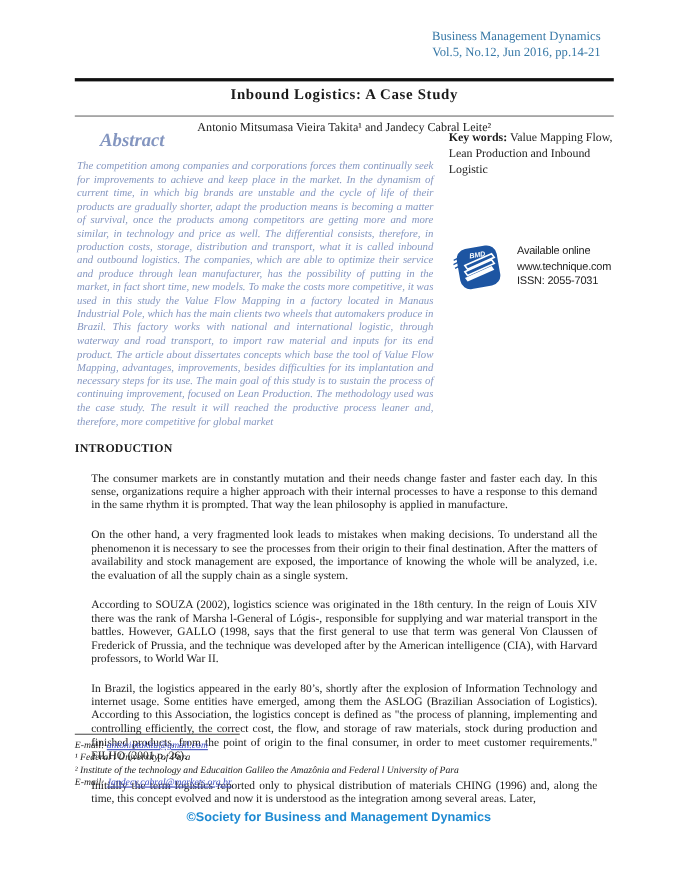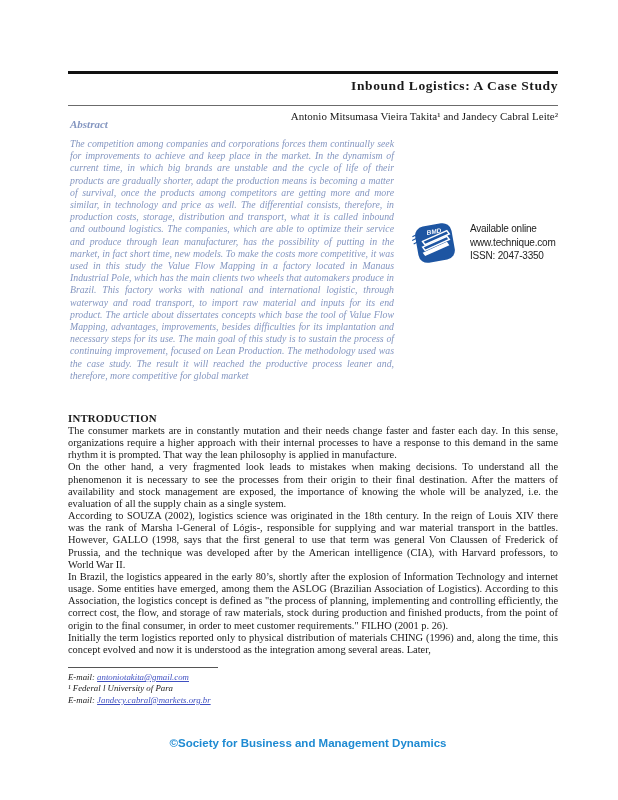--- a/index.html
+++ b/index.html
@@ -13,56 +13,57 @@
   }
   
   .journal-head{
     position:absolute;left:68px;top:26px;width:478px;
     text-align:right;color:#3778a6;font-size:11.5px;line-height:15px;
   }
   .thick-rule{
     position:absolute;left:68px;top:71px;width:490px;height:3px;
     background:#111111;
   }
-  .title-block{position:absolute;left:68px;top:78px;width:490px;text-align:right;}
+  .title-block{position:absolute;left:68px;top:78px;width:490px;text-align:center;}
   .paper-title{font-size:13.5px;font-weight:bold;letter-spacing:.6px;line-height:16px;}
   .paper-authors{font-size:11px;line-height:14px;margin-top:15px;}
   .thin-rule{
     position:absolute;left:68px;top:105px;width:490px;height:1px;
     background:#6b6b6b;
   }
   
   .abstract-col{position:absolute;left:70px;top:118px;width:324px;}
   .abstract-head{
-    font-style:italic;font-weight:bold;font-size:11px;color:#8496c0;
+    font-style:italic;font-weight:bold;font-size:17px;color:#8496c0;
     margin-bottom:8px;
+    margin-left:21px;
   }
   .abstract-text{
     font-style:italic;font-size:9.8px;line-height:12.2px;
     color:#8496c0;text-align:justify;
   }
   
   .aside-col{position:absolute;left:408px;top:118px;width:152px;}
   .keywords{font-size:10.8px;line-height:14.5px;color:#1a1a1a;}
   .keywords b{font-weight:bold;}
   .avail-box{position:absolute;left:408px;top:218px;width:152px;height:60px;}
   .logo{
     position:absolute;left:4px;top:2px;width:46px;height:46px;
   }
   .avail-text{
     position:absolute;left:62px;top:4px;
     font-family:"Liberation Sans","DejaVu Sans",sans-serif;
     font-stretch:condensed;letter-spacing:-0.2px;
     font-size:10px;line-height:13.5px;color:#222;
   }
   
-  .body-col{position:absolute;left:68px;top:412px;width:490px;}
+  .body-col{position:absolute;left:68px;top:402px;width:490px;}
   .section-head{font-size:10.8px;font-weight:bold;line-height:13px;letter-spacing:.2px;}
   .body-par{
-    font-size:10.4px;line-height:12.15px;text-align:justify;margin:0;
+    font-size:10.4px;line-height:12.15px;text-align:justify;margin:15px;
   }
   
   .footnote-rule{
     position:absolute;left:68px;top:667px;width:150px;height:1px;background:#555;
   }
   .footnotes{
     position:absolute;left:68px;top:672px;width:490px;
     font-style:italic;font-size:8.8px;line-height:11.4px;color:#1a1a1a;
   }
   .footnotes a{color:#3f4fc1;text-decoration:underline;}
@@ -71,65 +72,73 @@
     position:absolute;left:68px;top:737px;width:480px;text-align:center;
     font-family:"Liberation Sans","DejaVu Sans",sans-serif;
     font-weight:bold;font-size:11.5px;color:#1e8ad2;
   }
 </style>
 </head>
 <body>
 
 <div class="page">
 
+  <div class="journal-head">
+    <div>Business Management Dynamics</div>
+    <div>Vol.5, No.12, Jun 2016, pp.14-21</div>
+  </div>
 
   <div class="thick-rule"></div>
 
   <div class="title-block">
     <div class="paper-title">Inbound Logistics: A Case Study</div>
     <div class="paper-authors">Antonio Mitsumasa Vieira Takita¹ and Jandecy Cabral Leite²</div>
   </div>
 
   <div class="thin-rule"></div>
 
   <div class="abstract-col">
     <div class="abstract-head">Abstract</div>
     <div class="abstract-text">The competition among companies and corporations forces them continually seek for improvements to achieve and keep place in the market. In the dynamism of current time, in which big brands are unstable and the cycle of life of their products are gradually shorter, adapt the production means is becoming a matter of survival, once the products among competitors are getting more and more similar, in technology and price as well. The differential consists, therefore, in production costs, storage, distribution and transport, what it is called inbound and outbound logistics. The companies, which are able to optimize their service and produce through lean manufacturer, has the possibility of putting in the market, in fact short time, new models. To make the costs more competitive, it was used in this study the Value Flow Mapping in a factory located in Manaus Industrial Pole, which has the main clients two wheels that automakers produce in Brazil. This factory works with national and international logistic, through waterway and road transport, to import raw material and inputs for its end product. The article about dissertates concepts which base the tool of Value Flow Mapping, advantages, improvements, besides difficulties for its implantation and necessary steps for its use. The main goal of this study is to sustain the process of continuing improvement, focused on Lean Production. The methodology used was the case study. The result it will reached the productive process leaner and, therefore, more competitive for global market</div>
   </div>
 
+  <div class="aside-col">
+    <div class="keywords"><b>Key words:</b><span> Value Mapping Flow, Lean Production and Inbound Logistic</span></div>
+  </div>
 
   <div class="avail-box">
     <svg class="logo" viewBox="0 0 50 50">
       <g transform="rotate(-10 25 25)">
         <rect x="5" y="5" width="40" height="40" rx="10" fill="#1d55a2"></rect>
         <path d="M10 33 L38 26 L40 30 L12 37 Z" fill="#ffffff"></path>
         <path d="M11 27 L39 20 L41 24 L13 31 Z" fill="#1d55a2" stroke="#ffffff" stroke-width="1.6"></path>
         <path d="M12 21 L40 14 L42 18 L14 25 Z" fill="#1d55a2" stroke="#ffffff" stroke-width="1.6"></path>
         <text x="18" y="15" font-size="7" font-style="italic" font-weight="bold" fill="#ffffff" font-family="Liberation Sans, sans-serif">BMD</text>
         <path d="M2 14 L9 12 M1 18 L8 16 M2 22 L8 20" stroke="#1d55a2" stroke-width="1.3" fill="none"></path>
       </g>
     </svg>
     <div class="avail-text">
       <div>Available online</div>
       <div>www.technique.com</div>
-      <div>ISSN: 2047-3350</div>
+      <div>ISSN: 2055-7031</div>
     </div>
   </div>
 
   <div class="body-col">
     <div class="section-head">INTRODUCTION</div>
     <p class="body-par">The consumer markets are in constantly mutation and their needs change faster and faster each day. In this sense, organizations require a higher approach with their internal processes to have a response to this demand in the same rhythm it is prompted. That way the lean philosophy is applied in manufacture.</p>
     <p class="body-par">On the other hand, a very fragmented look leads to mistakes when making decisions. To understand all the phenomenon it is necessary to see the processes from their origin to their final destination. After the matters of availability and stock management are exposed, the importance of knowing the whole will be analyzed, i.e. the evaluation of all the supply chain as a single system.</p>
     <p class="body-par">According to SOUZA (2002), logistics science was originated in the 18th century. In the reign of Louis XIV there was the rank of Marsha l-General of Lógis-, responsible for supplying and war material transport in the battles. However, GALLO (1998, says that the first general to use that term was general Von Claussen of Frederick of Prussia, and the technique was developed after by the American intelligence (CIA), with Harvard professors, to World War II.</p>
     <p class="body-par">In Brazil, the logistics appeared in the early 80’s, shortly after the explosion of Information Technology and internet usage. Some entities have emerged, among them the ASLOG (Brazilian Association of Logistics). According to this Association, the logistics concept is defined as "the process of planning, implementing and controlling efficiently, the correct cost, the flow, and storage of raw materials, stock during production and finished products, from the point of origin to the final consumer, in order to meet customer requirements." FILHO (2001 p. 26).</p>
     <p class="body-par">Initially the term logistics reported only to physical distribution of materials CHING (1996) and, along the time, this concept evolved and now it is understood as the integration among several areas. Later,</p>
   </div>
 
   <div class="footnote-rule"></div>
   <div class="footnotes">
     <div><span>E-mail: </span><a href="#">antoniotakita@gmail.com</a></div>
     <div>¹ Federal l University of Para</div>
+    <div>² Institute of the technology and Educaition Galileo the Amazônia and Federal l University of Para</div>
     <div><span>E-mail: </span><a href="#">Jandecy.cabral@markets.org.br</a></div>
   </div>
 
   <div class="page-footer">©Society for Business and Management Dynamics</div>
 
 </div>
 
 </body></html>

